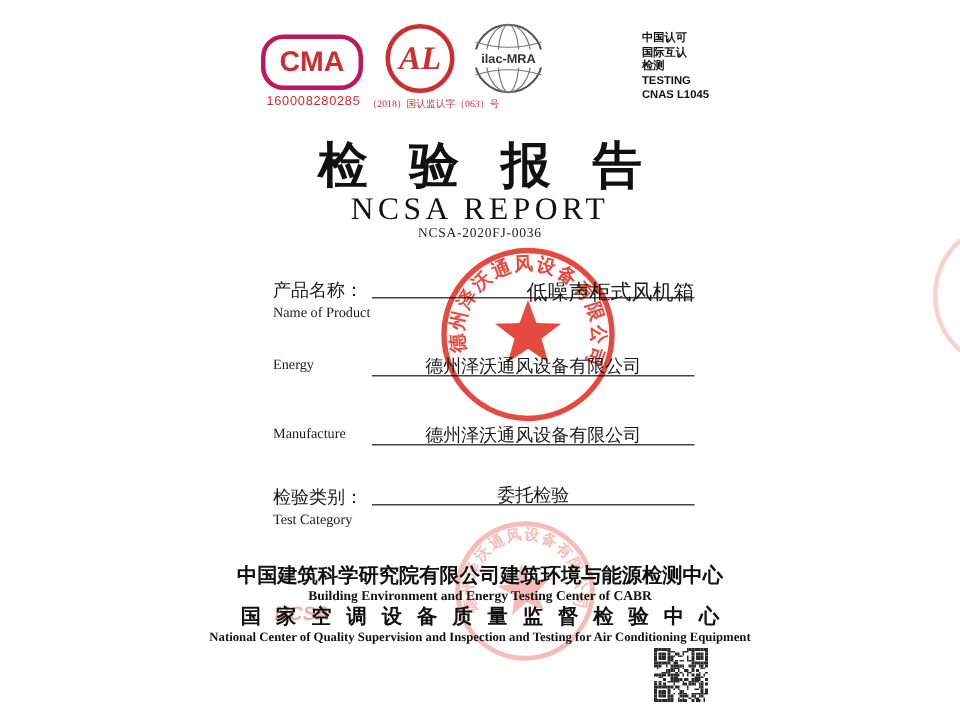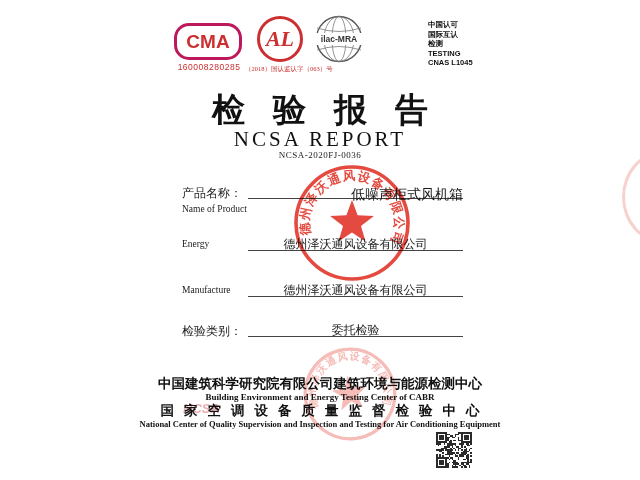--- a/index.html
+++ b/index.html
@@ -135,20 +135,21 @@
   </div>
 
   <div class="abs field" style="top:283px;">
     <div class="f-en">Manufacture</div>
     <div class="f-line"></div>
     <div class="f-val">德州泽沃通风设备有限公司</div>
   </div>
 
   <div class="abs field" style="top:323px;">
     <div class="f-cn">检验类别：</div>
+    <div class="f-en">Test Category</div>
     <div class="f-line"></div>
     <div class="f-val">委托检验</div>
   </div>
 
   <svg class="abs stamp-main" viewBox="0 0 120 120">
     <defs>
       <path id="stampArc" d="M 19.6,74.7 A 43,43 0 1,1 100.4,74.7" fill="none"></path>
     </defs>
     <circle cx="60" cy="60" r="56" fill="none" stroke="#e23a2e" stroke-width="3.6"></circle>
     <polygon points="60,37 65.6,52.3 81.9,52.9 69,62.9 73.5,78.6 60,69.5 46.5,78.6 51,62.9 38.1,52.9 54.4,52.3" fill="#e23a2e"></polygon>

